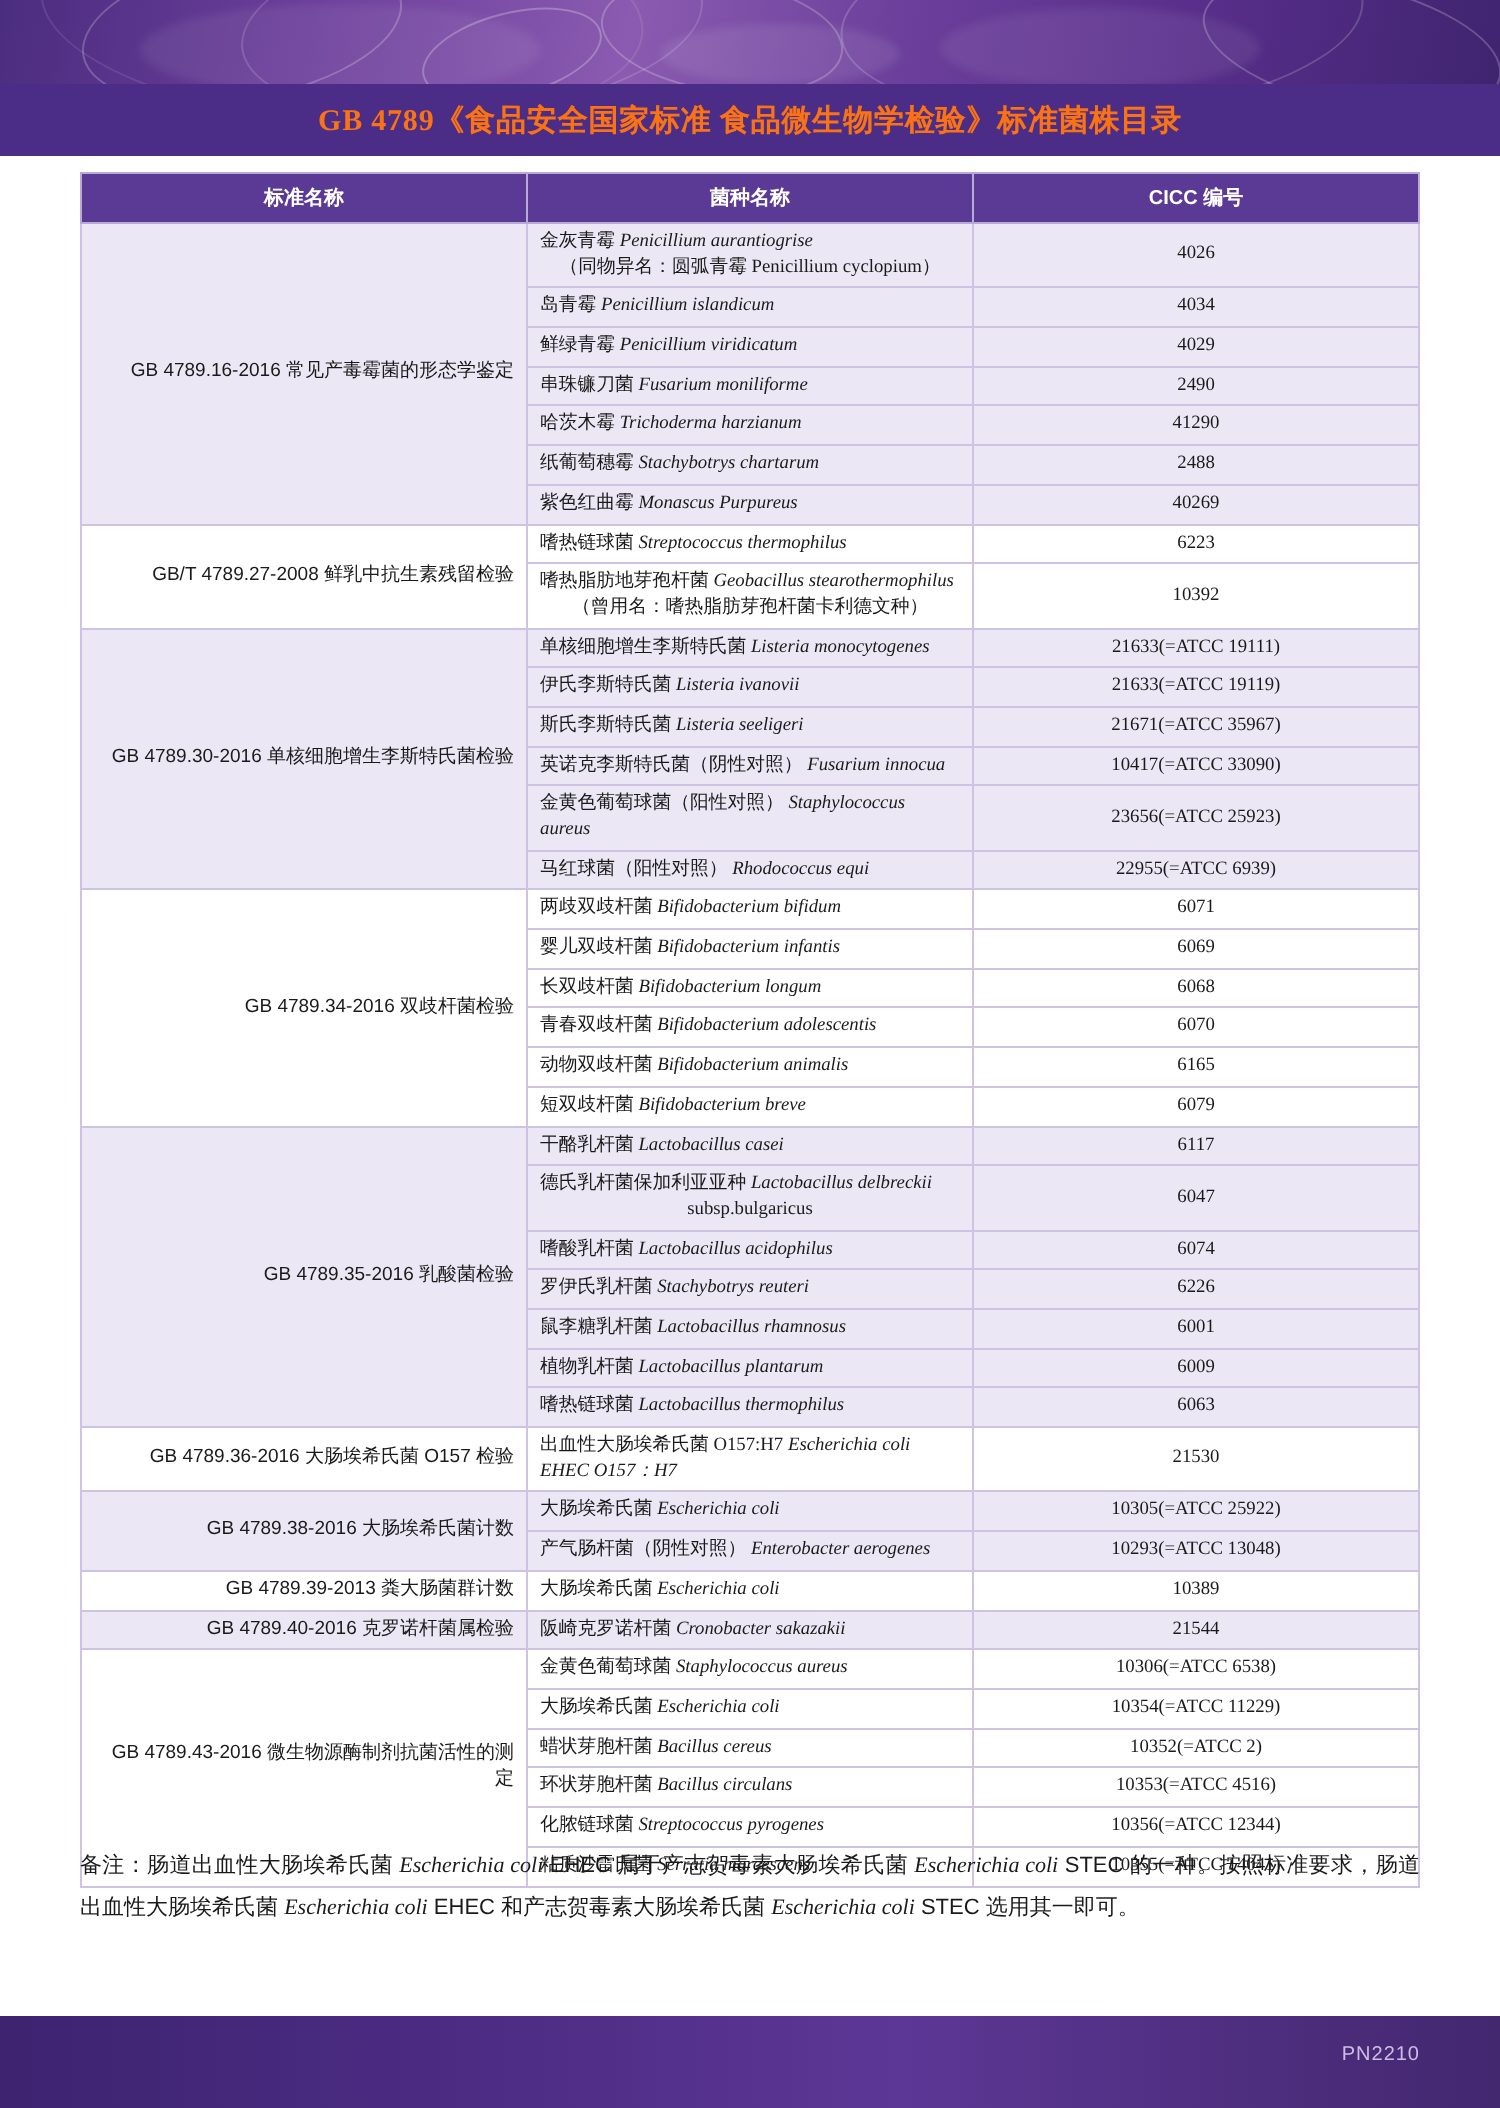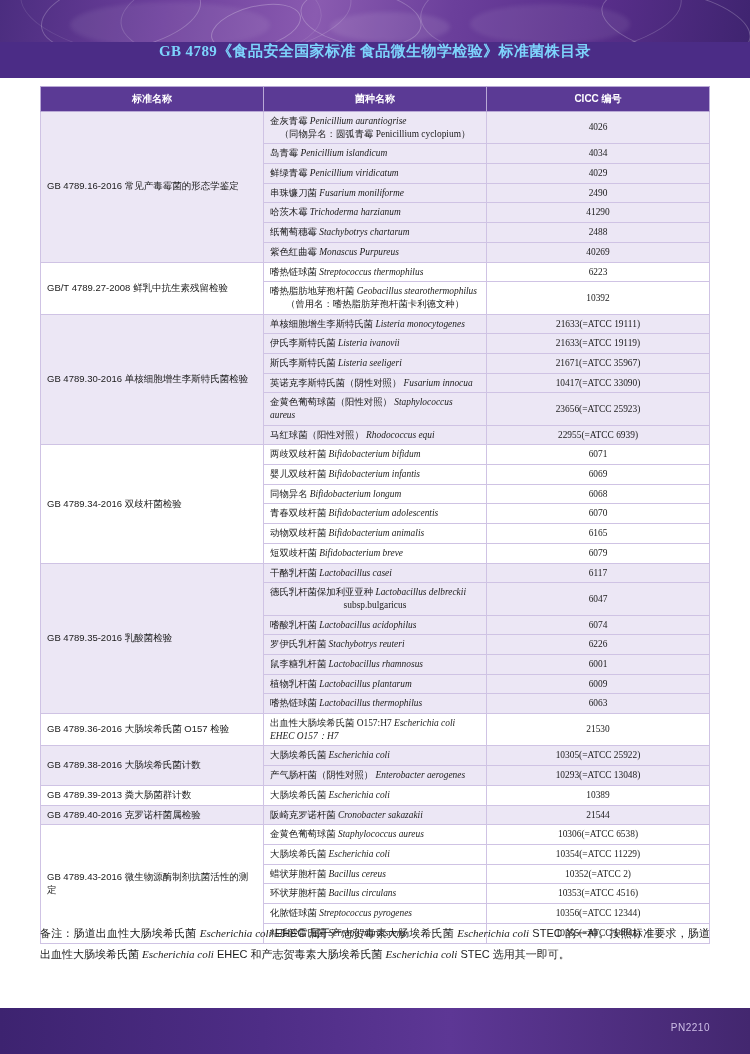--- a/index.html
+++ b/index.html
@@ -50,22 +50,23 @@
   .b2 { width: 160px; height: 40px; left: 470px; top: 4px; }
   .b3 { width: 120px; height: 30px; left: 330px; top: 12px; background: rgba(255,255,255,0.09); }
 
   
   .title-bar {
     position: absolute;
     top: 42px; left: 0;
     width: 750px;
     height: 36px;
     background: #4b2c86;
-    color: #7dd3fc;
+    color: #f97316;
     display: flex;
+    align-items: center;
     justify-content: center;
   }
   .title-text {
     font-size: 15px;
     font-weight: bold;
     letter-spacing: 0.4px;
     font-family: "Liberation Serif", "DejaVu Serif", serif;
   }
 
   
@@ -100,20 +101,21 @@
     border: 1px solid #cfc3e4;
     padding: 3px 6px;
     vertical-align: middle;
     color: #1a1a1a;
     line-height: 1.35;
   }
   td.std {
     width: 250px;
     font-size: 9.5px;
     font-family: "Liberation Sans", "DejaVu Sans", sans-serif;
+    text-align: right;
   }
   td.name {
     width: 290px;
     font-size: 9.4px;
   }
   td.cicc {
     width: 130px;
     text-align: center;
     font-size: 9.4px;
     font-family: "Liberation Serif", "DejaVu Serif", serif;
@@ -253,21 +255,21 @@
           <tr class="plain">
             <td class="std" rowspan="6">GB 4789.34-2016  双歧杆菌检验</td>
             <td class="name"><span>两歧双歧杆菌</span> <span class="latin">Bifidobacterium bifidum</span></td>
             <td class="cicc">6071</td>
           </tr>
           <tr class="plain">
             <td class="name"><span>婴儿双歧杆菌</span> <span class="latin">Bifidobacterium infantis</span></td>
             <td class="cicc">6069</td>
           </tr>
           <tr class="plain">
-            <td class="name"><span>同物异名</span> <span class="latin">Bifidobacterium longum</span></td>
+            <td class="name"><span>长双歧杆菌</span> <span class="latin">Bifidobacterium longum</span></td>
             <td class="cicc">6068</td>
           </tr>
           <tr class="plain">
             <td class="name"><span>青春双歧杆菌</span> <span class="latin">Bifidobacterium adolescentis</span></td>
             <td class="cicc">6070</td>
           </tr>
           <tr class="plain">
             <td class="name"><span>动物双歧杆菌</span> <span class="latin">Bifidobacterium animalis</span></td>
             <td class="cicc">6165</td>
           </tr>

